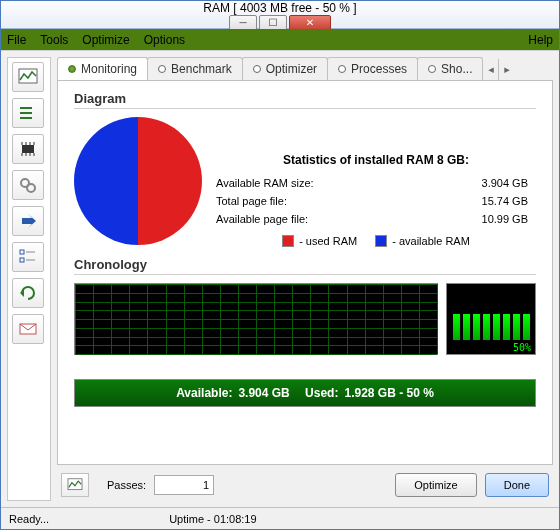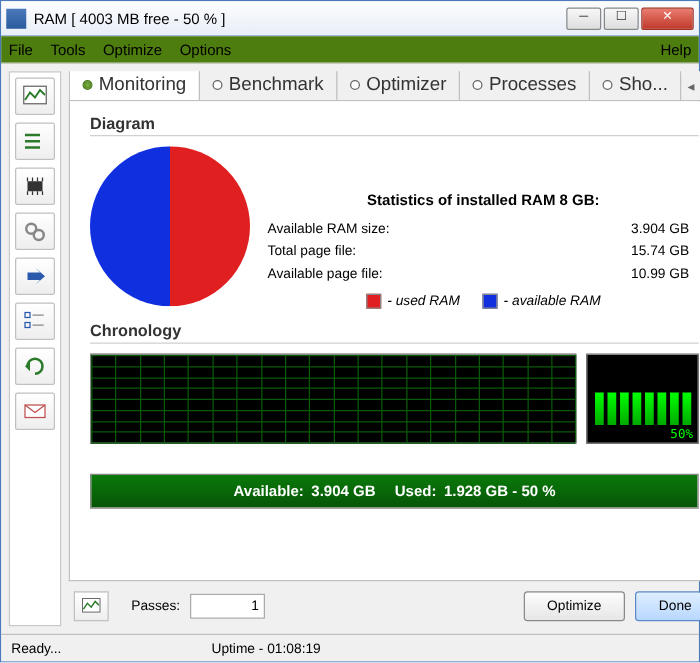--- a/index.html
+++ b/index.html
@@ -1,47 +1,47 @@
 <!DOCTYPE html>
 <html><head>
 <meta charset="utf-8">
 <style>
 * { box-sizing: border-box; margin: 0; padding: 0; }
 body { font-family: "Segoe UI", Tahoma, sans-serif; font-size: 11px; background: #fff; }
 .window { width: 560px; height: 530px; border: 1px solid #4a7abc; background: #f0f0f0; display: flex; flex-direction: column; }
-.titlebar { height: 28px; background: linear-gradient(#fdfdfe, #e8eef7); display: flex; align-items: center; padding: 0 4px; border-bottom: 1px solid #a0b8d8; }
+.titlebar { height: 28px; background: linear-gradient(#fdfdfe, #e8eef7); display: flex; align-items: center; padding: 0 20px; border-bottom: 1px solid #a0b8d8; flex-direction: column; }
 .titlebar-icon { width: 16px; height: 16px; background: linear-gradient(#4a7abc,#2a5a9c); margin-right: 6px; }
 .titlebar-text { flex: 1; font-size: 12px; color: #000; }
 .winbtns { display: flex; gap: 2px; }
 .winbtn { width: 28px; height: 18px; border: 1px solid #888; background: linear-gradient(#f8f8f8,#ddd); border-radius: 2px; font-size: 10px; text-align: center; line-height: 14px; color:#333; }
 .winbtn.close { background: linear-gradient(#e97c6f,#c0392b); color: #fff; width: 42px; border-color:#a03020; }
 .menubar { height: 22px; background: #4d7c0f; display: flex; align-items: center; padding: 0 6px; border-bottom: 1px solid #d0d0d0; gap: 14px; }
 .menubar span { font-size: 12px; color: #000; }
 .menubar .help { margin-left: auto; }
 .body { flex: 1; display: flex; background: #f0f0f0; padding: 6px; gap: 6px; }
 .sidebar { width: 44px; background: #fff; border: 1px solid #c8c8c8; display: flex; flex-direction: column; padding: 4px; gap: 6px; }
 .side-icon { width: 32px; height: 30px; border: 1px solid #c0c0c0; background: linear-gradient(#fff,#eee); border-radius: 2px; display:flex; align-items:center; justify-content:center; }
 .side-icon svg { width: 20px; height: 18px; }
 .main { flex: 1; display: flex; flex-direction: column; }
 .tabs { height: 24px; display: flex; gap: 0; border-bottom: 1px solid #c0c0c0; background:#f0f0f0; align-items: flex-end; overflow:hidden;}
-.tab { padding: 4px 10px; background: #f0f0f0; border: 1px solid #c0c0c0; border-bottom: none; border-radius: 3px 3px 0 0; margin-right: -1px; display: flex; align-items: center; gap: 5px; font-size: 15px; color:#333; white-space:nowrap;}
+.tab { padding: 4px 10px; background: #f0f0f0; border: 1px solid #c0c0c0; border-bottom: none; border-radius: 3px 3px 0 0; margin-right: -1px; display: flex; align-items: center; gap: 5px; font-size: 12px; color:#333; white-space:nowrap;}
 .tab.active { background: #fff; position: relative; z-index: 2; }
 .tab .dot { width: 8px; height: 8px; border-radius: 50%; border: 1px solid #666; background: #fff; }
 .tab.active .dot { background: radial-gradient(#7cb342,#4a7a1c); border-color:#4a7a1c; }
 .tab-scroll { width: 16px; text-align:center; padding:4px 2px; color:#666; border-left:1px solid #c0c0c0;}
 .tabcontent { flex: 1; background: #fff; border: 1px solid #c0c0c0; border-top: none; padding: 10px 16px; display:flex; flex-direction:column; }
 .section-title { font-size: 13px; font-weight: bold; color: #333; border-bottom: 1px solid #d0d0d0; padding-bottom: 2px; margin-bottom: 8px; }
 .diagram-row { display: flex; gap: 14px; margin-bottom: 10px; }
 .pie { width: 128px; height: 128px; position: relative; }
 .pie svg { width: 100%; height: 100%; }
 .stats { flex: 1; }
 .stats-title { font-weight: bold; font-size: 12px; margin-bottom: 10px; text-align:center;margin-top:36px; }
 .stat-row { display: flex; justify-content: space-between; font-size: 11px; margin-bottom: 6px; padding-right: 8px; }
 .legend { display: flex; gap: 18px; margin-top: 10px; font-size: 11px; justify-content:center;}
-.legend-item { display: flex; align-items: center; gap: 5px; font-style: italic; }
+.legend-item { display: flex; align-items: center; gap: 5px; }
 .swatch { width: 12px; height: 12px; border: 1px solid #888; }
 .chronology-row { display: flex; gap: 8px; margin-bottom: 24px; }
 .chrono-graph { flex: 1; height: 72px; background: #000; border: 1px solid #888; position: relative; }
 .grid-v, .grid-h { position: absolute; background: #0a5a0a; }
 .bars { width: 90px; height: 72px; background: #000; border: 1px solid #888; display: flex; align-items: flex-end; justify-content: space-around; padding: 4px 4px 14px 4px; position:relative; }
 .bars .pct { position:absolute; bottom:1px; right:4px; color:#0f0; font-size:10px; font-family:monospace;}
 .bar { width: 7px; background: linear-gradient(#0f0,#0a0); }
 .status-strip { height: 28px; background: linear-gradient(#0a7a0a,#065506); border: 1px solid #888; color: #fff; font-weight: bold; display: flex; align-items: center; justify-content: center; font-size: 12px; gap: 6px;}
 .bottom-row { display: flex; align-items: center; gap: 8px; padding: 8px 4px 4px 4px; }
 .small-icon { width: 28px; height: 24px; border: 1px solid #c0c0c0; background: linear-gradient(#fff,#eee); display:flex; align-items:center; justify-content:center;}

